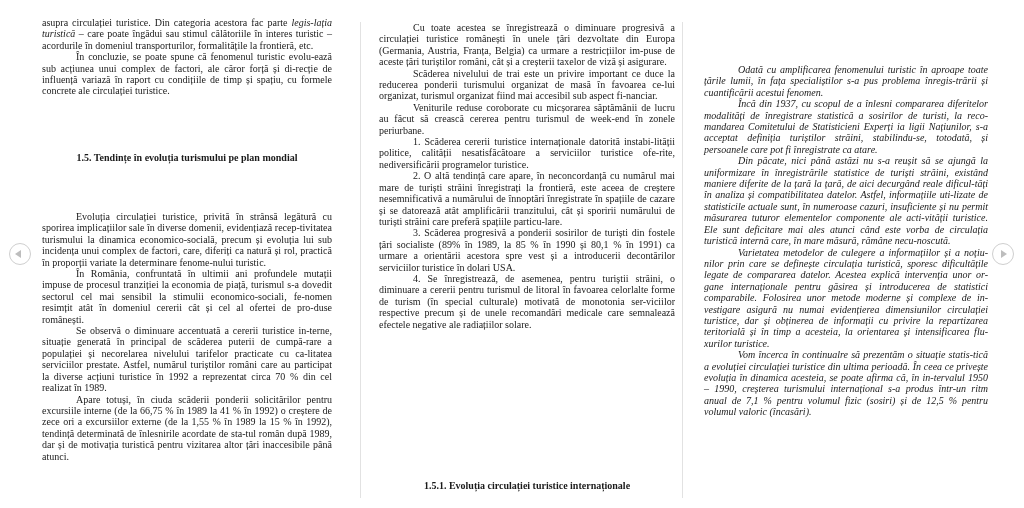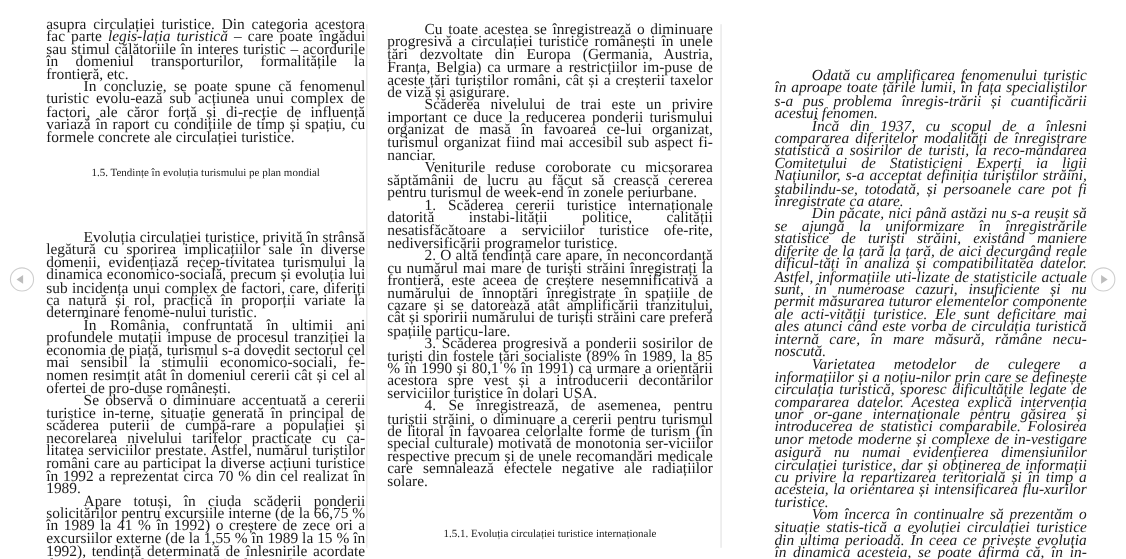--- a/index.html
+++ b/index.html
@@ -6,41 +6,41 @@
     body {
       width: 1024px; height: 508px; overflow: hidden; background: #ffffff;
       position: relative;
       font-family: "Liberation Serif", "DejaVu Serif", serif;
       color: #1a1a1a;
     }
     .page {
       position: absolute; top: 0; height: 508px; box-sizing: border-box;
     }
     #page-left { left: 42px; width: 290px; }
-    #page-mid { left: 333px; width: 324px; }
+    #page-mid { left: 360px; width: 324px; }
     #page-mid .frame {
       position: absolute; left: 0; top: 22px; width: 323px; height: 476px;
       border-left: 1px solid #e2e2e2; border-right: 1px solid #e2e2e2;
       box-sizing: border-box;
     }
     #page-right { left: 704px; width: 284px; font-style: italic; }
     .col {
-      position: absolute; font-size: 14px; line-height: 11.4px;
+      position: absolute; font-size: 10px; line-height: 11.4px;
       text-align: justify; hyphens: manual;
     }
     #page-left .col.c1 { left: 0; top: 17px; width: 290px; }
     #page-left .heading { position: absolute; left: 0; width: 290px; top: 152px; }
     #page-left .col.c2 { left: 0; top: 211px; width: 290px; }
     #page-mid .col { left: 19px; top: 22px; width: 296px; }
     #page-mid .heading { position: absolute; left: 19px; width: 296px; top: 480px; }
     #page-right .col { left: 0; top: 64px; width: 284px; }
     p { margin: 0; text-indent: 34px; }
     p.noindent { text-indent: 0; }
     .heading {
-      font-weight: normal; font-size: 10px; text-align: center; line-height: 12px;
+      font-weight: bold; font-size: 10px; text-align: center; line-height: 12px;
     }
     em { font-style: italic; }
     .nav-btn {
       position: absolute; width: 22px; height: 22px; border: 1.5px solid #cfcfcf;
       border-radius: 50%; box-sizing: border-box; top: 243px; background: #fff;
       cursor: pointer;
     }
     .nav-btn .tri { position: absolute; width: 0; height: 0; top: 6px; }
     #nav-prev { left: 9px; }
     #nav-prev .tri {

